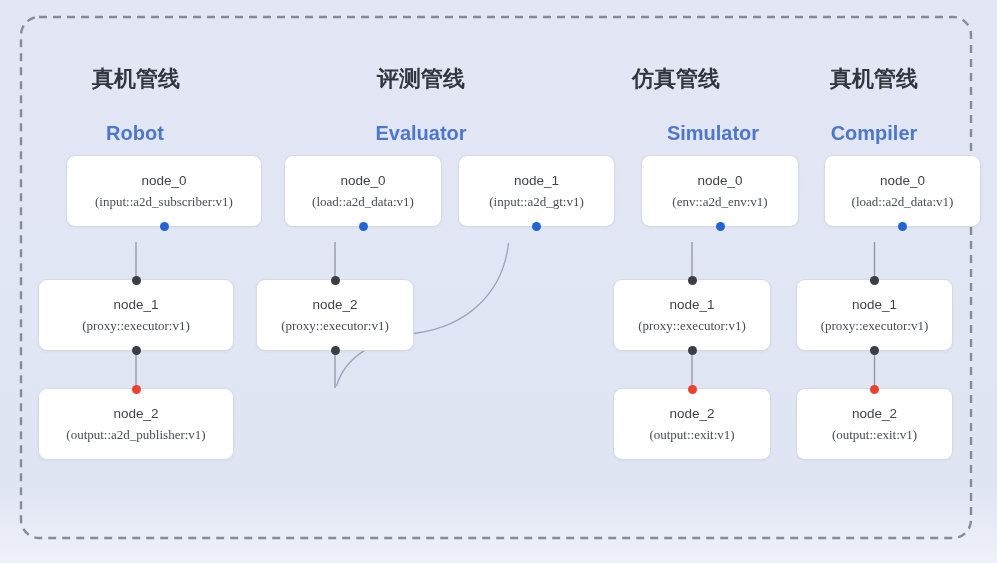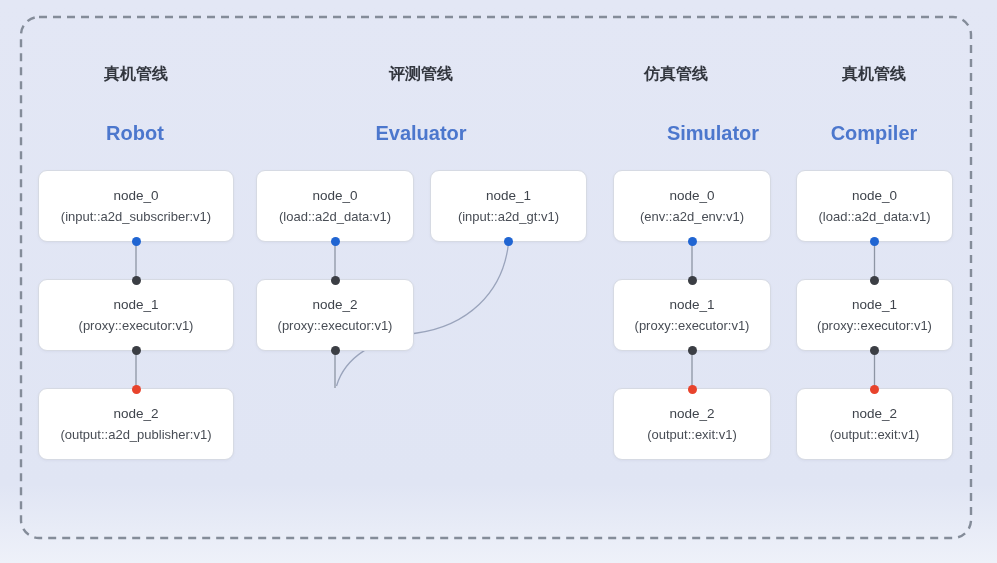--- a/index.html
+++ b/index.html
@@ -12,42 +12,42 @@
     position:relative;width:997px;height:563px;overflow:hidden;
     background:linear-gradient(180deg,#e3e7f5 0%,#e0e5f4 86%,#eef1f9 100%);
   }
   svg.underlay{position:absolute;left:0;top:0;width:997px;height:563px;z-index:1;}
   .dashed-border{fill:none;stroke:#848c99;stroke-width:2.4;stroke-dasharray:8 6;}
   .conn{fill:none;stroke:#8d95a4;stroke-width:1.3;}
   .curve{fill:none;stroke:#9aa4bc;stroke-width:1.3;}
 
   .hdr-zh{
     position:absolute;top:64px;transform:translateX(-50%);
-    font-size:16px;font-weight:700;color:#32363e;white-space:nowrap;z-index:2;
+    font-size:22px;font-weight:700;color:#32363e;white-space:nowrap;z-index:2;
   }
   .hdr-en{
     position:absolute;top:122px;transform:translateX(-50%);
     font-size:20px;font-weight:700;color:#4c77cd;white-space:nowrap;z-index:2;
   }
 
   .box{
     position:absolute;height:72px;box-sizing:border-box;z-index:2;
     background:#ffffff;border:1px solid #d6dae3;border-radius:9px;
     display:flex;flex-direction:column;justify-content:center;align-items:center;
     box-shadow:0 1px 3px rgba(50,60,90,0.05);
   }
   .node-title{font-size:13.5px;color:#3f444c;line-height:1;margin-bottom:8px;}
-  .node-sub{font-size:13px;color:#484d55;line-height:1;white-space:nowrap;}
+  .node-sub{font-size:13px;color:#484d55;line-height:1;white-space:nowrap;font-family:Liberation Serif, serif;}
 
   .c-robot{left:38px;width:196px;}
   .c-evalA{left:256px;width:158px;}
   .c-evalB{left:430px;width:157px;}
   .c-sim{left:613px;width:158px;}
   .c-comp{left:796px;width:157px;}
-  .r0{top:170px;}
+  .r0{top:155px;margin-left:28px;}
   .r1{top:279px;}
   .r2{top:388px;}
 
   .dot{
     position:absolute;left:50%;width:9px;height:9px;margin-left:-4.5px;
     border-radius:50%;z-index:3;
   }
   .dot.top{top:-4.5px;}
   .dot.bottom{bottom:-4.5px;}
   .dot.blue{background:#2065d2;}

